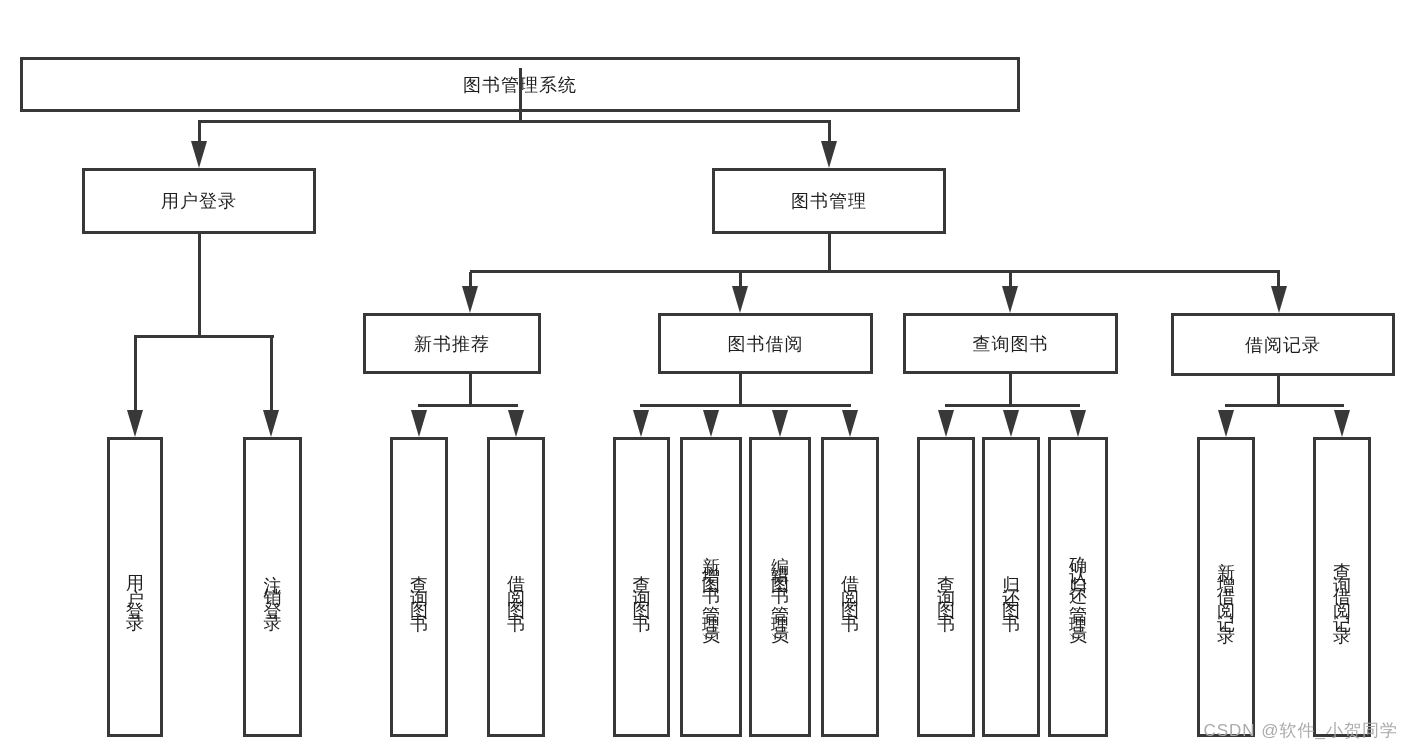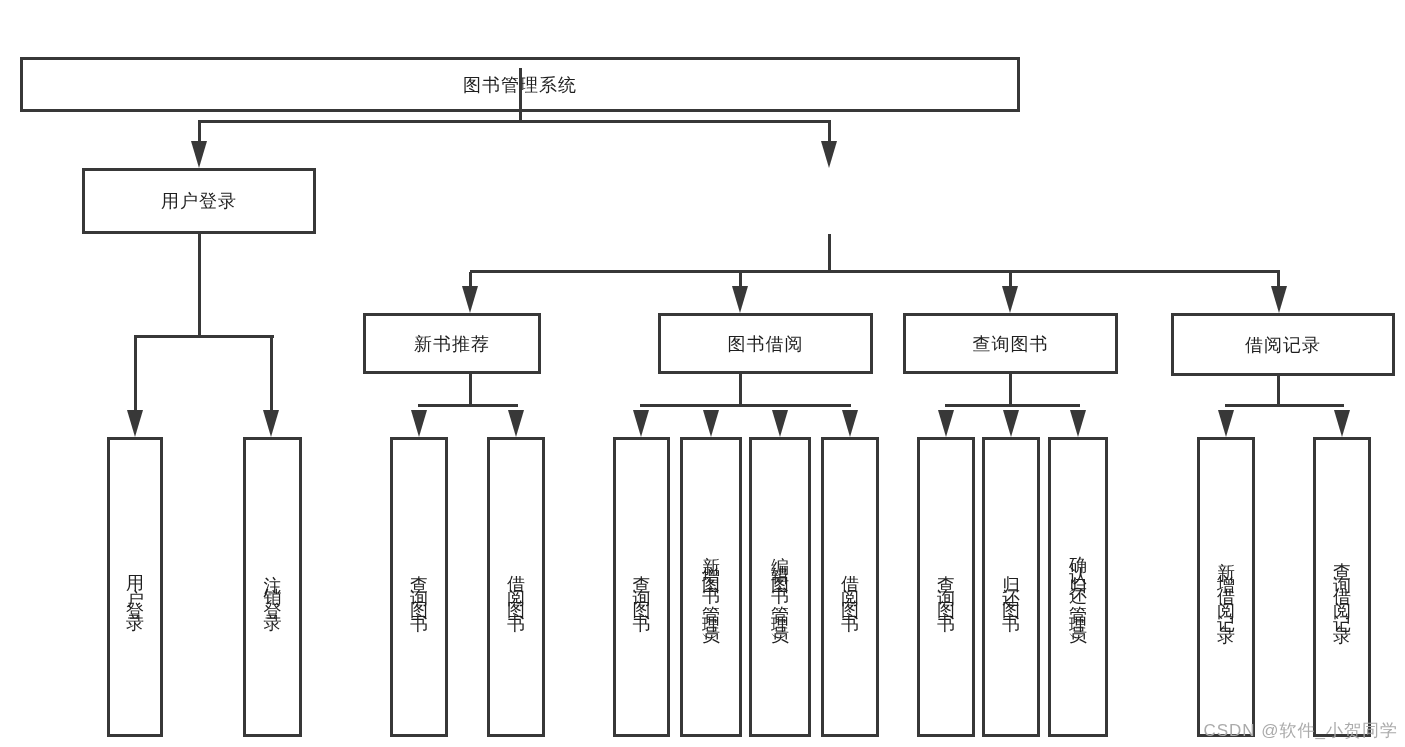--- a/index.html
+++ b/index.html
@@ -74,20 +74,23 @@
 
   <div class="vline" style="left:519px; top:68px; height:52px;"></div>
   <div class="hline" style="left:198px; top:120px; width:633px;"></div>
   <div class="vline" style="left:198px; top:120px; height:25px;"></div>
   <div class="ah" style="left:191px; top:141px;"></div>
   <div class="vline" style="left:828px; top:120px; height:25px;"></div>
   <div class="ah" style="left:821px; top:141px;"></div>
 
   <div class="box" style="left:82px; top:168px; width:234px; height:66px;">
     <span>用户登录</span>
+  </div>
+  <div class="box" style="left:712px; top:168px; width:234px; height:66px;">
+    <span>图书管理</span>
   </div>
 
   <div class="vline" style="left:198px; top:234px; height:104px;"></div>
   <div class="hline" style="left:134px; top:335px; width:140px;"></div>
   <div class="vline" style="left:134px; top:335px; height:78px;"></div>
   <div class="ah" style="left:127px; top:410px;"></div>
   <div class="vline" style="left:270px; top:335px; height:78px;"></div>
   <div class="ah" style="left:263px; top:410px;"></div>
 
   <div class="vline" style="left:828px; top:234px; height:39px;"></div>

